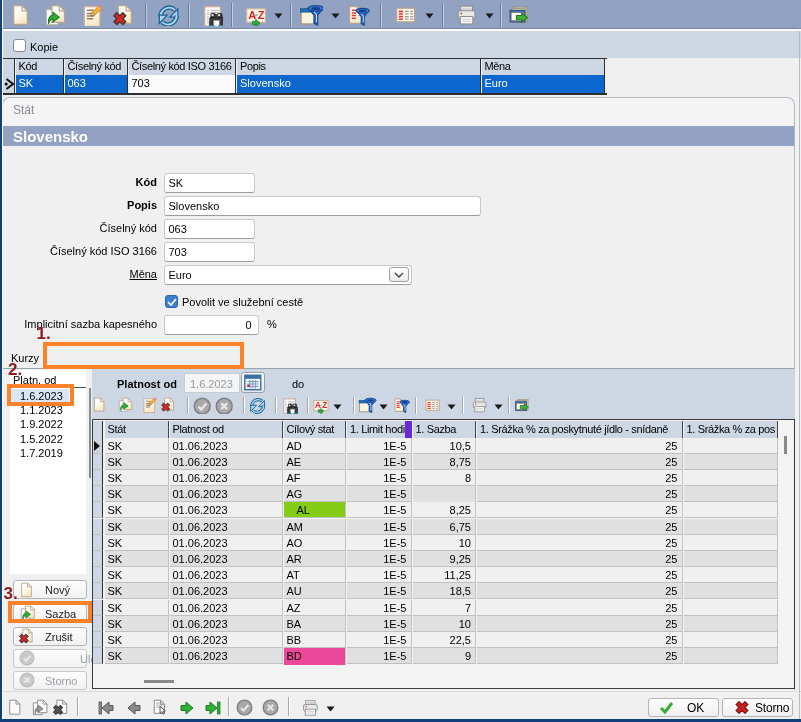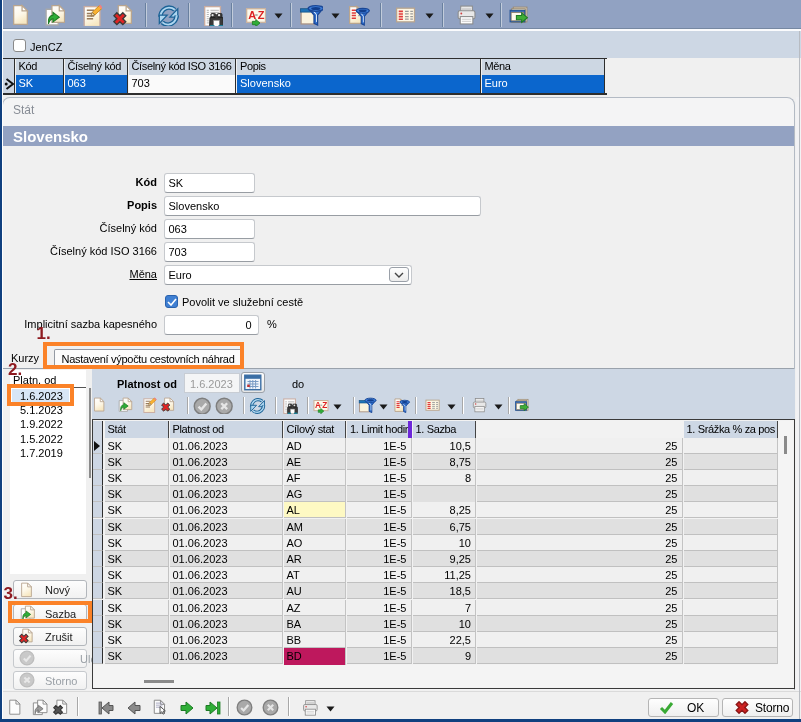--- a/index.html
+++ b/index.html
@@ -227,21 +227,21 @@
       <div class="abs" style="left:145px;top:3px;width:1px;height:24px;background:#69809f;box-shadow:1px 0 0 #c2ccdb;"></div>
       <div class="abs" style="left:188px;top:3px;width:1px;height:24px;background:#69809f;box-shadow:1px 0 0 #c2ccdb;"></div>
       <div class="abs" style="left:231px;top:3px;width:1px;height:24px;background:#69809f;box-shadow:1px 0 0 #c2ccdb;"></div>
       <div class="abs" style="left:290px;top:3px;width:1px;height:24px;background:#69809f;box-shadow:1px 0 0 #c2ccdb;"></div>
       <div class="abs" style="left:380px;top:3px;width:1px;height:24px;background:#69809f;box-shadow:1px 0 0 #c2ccdb;"></div>
       <div class="abs" style="left:442px;top:3px;width:1px;height:24px;background:#69809f;box-shadow:1px 0 0 #c2ccdb;"></div>
       <div class="abs" style="left:500px;top:3px;width:1px;height:24px;background:#69809f;box-shadow:1px 0 0 #c2ccdb;"></div>
     </div>
 <div class="abs" style="left:0;top:31px;width:801px;height:27px;background:#cdd7e4;"></div>
 <div class="abs" style="left:13px;top:39px;width:13px;height:13px;background:#fff;border:1px solid #898989;border-radius:3px;"></div>
-<div class="abs" style="left:30px;top:41px;">JenCZ</div>
+<div class="abs" style="left:30px;top:41px;">Kopie</div>
 <div class="abs" style="left:3px;top:59px;width:11.5px;height:16px;background:#cdd6e3;border-right:1px solid #2e2e2e;padding:1px 0 0 3px;overflow:hidden;white-space:nowrap;letter-spacing:-0.35px;"></div>
 <div class="abs" style="left:15.5px;top:59px;width:48px;height:16px;background:#cdd7e3;border-right:1px solid #2e2e2e;padding:1px 0 0 3px;overflow:hidden;white-space:nowrap;letter-spacing:-0.35px;">Kód</div>
 <div class="abs" style="left:64.5px;top:59px;width:63px;height:16px;background:#cdd7e3;border-right:1px solid #2e2e2e;padding:1px 0 0 3px;overflow:hidden;white-space:nowrap;letter-spacing:-0.35px;">Číselný kód</div>
 <div class="abs" style="left:128.5px;top:59px;width:107.5px;height:16px;background:#cdd7e3;border-right:1px solid #2e2e2e;padding:1px 0 0 3px;overflow:hidden;white-space:nowrap;letter-spacing:-0.35px;">Číselný kód ISO 3166</div>
 <div class="abs" style="left:237px;top:59px;width:243.5px;height:16px;background:#cdd7e3;border-right:1px solid #2e2e2e;padding:1px 0 0 3px;overflow:hidden;white-space:nowrap;letter-spacing:-0.35px;">Popis</div>
 <div class="abs" style="left:481.5px;top:59px;width:123px;height:16px;background:#cdd7e3;border-right:1px solid #2e2e2e;padding:1px 0 0 3px;overflow:hidden;white-space:nowrap;letter-spacing:-0.35px;">Měna</div>
 <div class="abs" style="left:3px;top:58px;width:604px;height:1px;background:#2e2e2e;"></div>
 <div class="abs" style="left:3px;top:75px;width:11.5px;height:18px;background:#cdd6e3;color:#000;border-right:1px solid #2e2e2e;padding:2px 0 0 3px;overflow:hidden;"></div>
 <div class="abs" style="left:15.5px;top:75px;width:48px;height:18px;background:#0b66cd;color:#fff;border-right:1px solid #2e2e2e;padding:2px 0 0 3px;overflow:hidden;">SK</div>
 <div class="abs" style="left:64.5px;top:75px;width:63px;height:18px;background:#0b66cd;color:#fff;border-right:1px solid #2e2e2e;padding:2px 0 0 3px;overflow:hidden;">063</div>
@@ -276,28 +276,27 @@
 <div class="abs" style="left:165px;top:295px;width:13px;height:13px;background:#3f7fd2;border:1px solid #2a62ad;border-radius:3px;"></div>
 <svg style="position:absolute;left:167px;top:298px" width="10" height="8" viewBox="0 0 10 8">
       <path d="M1 4 L4 7 L9 1" stroke="#fff" stroke-width="1.6" fill="none"></path>
     </svg>
 <div class="abs" style="left:182px;top:296px;">Povolit ve služební cestě</div>
 <div class="abs" style="left:0;top:318px;width:157px;text-align:right;">Implicitní sazba kapesného</div>
 <div class="abs" style="left:163.5px;top:314.5px;width:95px;height:20px;background:#fff;border:1px solid #c6c9cd;border-bottom-color:#989da3;border-radius:3px;text-align:right;padding:3px 6px 0 0;overflow:hidden;">0</div>
 <div class="abs" style="left:267px;top:318px;">%</div>
 <div class="abs" style="left:3px;top:368px;width:791px;height:1px;background:#9aa2ac;"></div>
 <div class="abs" style="left:11px;top:352px;">Kurzy</div>
-<div class="abs" style="left:54px;top:349px;width:188px;height:20px;background:#fcfcfc;border:1px solid #949aa3;border-bottom:none;border-radius:2px 2px 0 0;text-align:center;padding-top:3px;letter-spacing:-0.3px;">Nastavení výpočtu cestovních náhrad</div>
 <div class="abs" style="left:3px;top:369px;width:791px;height:320px;background:#f0f0f0;"></div>
 <div class="abs" style="left:91.5px;top:369px;width:703px;height:50px;background:#cdd7e4;"></div>
 <div class="abs" style="left:10px;top:370px;width:76px;height:204px;background:#fff;"></div>
 <div class="abs" style="left:13px;top:374px;font-weight:normal;">Platn. od</div>
 <div class="abs" style="left:11px;top:387px;width:75px;height:1px;background:#555;"></div>
 <div class="abs" style="left:12px;top:389px;width:57px;height:13.5px;background:#d8e6f6;padding:1px 0 0 8px;">1.6.2023</div>
-<div class="abs" style="left:20px;top:404.2px;">5.1.2023</div>
+<div class="abs" style="left:20px;top:404.2px;">1.1.2023</div>
 <div class="abs" style="left:20px;top:418.4px;">1.9.2022</div>
 <div class="abs" style="left:20px;top:432.6px;">1.5.2022</div>
 <div class="abs" style="left:20px;top:446.8px;">1.7.2019</div>
 <div class="abs" style="left:88.5px;top:388px;width:2.5px;height:90px;background:#8b8b8b;"></div>
 <div class="abs" style="left:12.5px;top:580px;width:74px;height:19px;background:linear-gradient(#fdfdfd,#f1f1f1);border:1px solid #b2b6bb;border-radius:3px;"></div>
 <svg style="position:absolute;left:19px;top:581.5px" width="17" height="17" viewBox="0 0 17 17">
       <defs>
         <linearGradient id="pg" x1="0" y1="0" x2="0.4" y2="1">
           <stop offset="0" stop-color="#ffffff"></stop>
           <stop offset="0.55" stop-color="#fdf8ea"></stop>
@@ -606,22 +605,23 @@
     <div class="abs" style="left:306.5px;top:397px;width:1px;height:17px;background:#a8a8a8;box-shadow:1px 0 0 #fff;"></div>
     <div class="abs" style="left:352.5px;top:397px;width:1px;height:17px;background:#a8a8a8;box-shadow:1px 0 0 #fff;"></div>
     <div class="abs" style="left:415px;top:397px;width:1px;height:17px;background:#a8a8a8;box-shadow:1px 0 0 #fff;"></div>
     <div class="abs" style="left:462px;top:397px;width:1px;height:17px;background:#a8a8a8;box-shadow:1px 0 0 #fff;"></div>
     <div class="abs" style="left:508px;top:397px;width:1px;height:17px;background:#a8a8a8;box-shadow:1px 0 0 #fff;"></div>
 <div class="abs" style="left:91.5px;top:419px;width:703px;height:269.5px;background:#f2f2f2;border:1.5px solid #3a3a3a;"></div>
 <div class="abs" style="left:93px;top:420.5px;width:10px;height:17px;background:#cdd6e3;border-right:1px solid #2e2e2e;padding:2px 0 0 3px;overflow:hidden;white-space:nowrap;letter-spacing:-0.35px;"></div>
 <div class="abs" style="left:104.5px;top:420.5px;width:64px;height:17px;background:#cdd7e4;border-right:1px solid #444;padding:2px 0 0 3px;overflow:hidden;white-space:nowrap;letter-spacing:-0.35px;">Stát</div>
 <div class="abs" style="left:169.5px;top:420.5px;width:113px;height:17px;background:#cdd7e4;border-right:1px solid #444;padding:2px 0 0 3px;overflow:hidden;white-space:nowrap;letter-spacing:-0.35px;">Platnost od</div>
 <div class="abs" style="left:283.5px;top:420.5px;width:62.5px;height:17px;background:#cdd7e4;border-right:1px solid #444;padding:2px 0 0 3px;overflow:hidden;white-space:nowrap;letter-spacing:-0.35px;">Cílový stat</div>
-<div class="abs" style="left:347px;top:420.5px;width:64.5px;height:17px;background:#cdd7e4;border-right:4px solid #6d28d9;padding:2px 0 0 3px;overflow:hidden;white-space:nowrap;letter-spacing:-0.35px;">1. Limit hodin</div>
+<div class="abs" style="left:347px;top:420.5px;width:64.5px;height:17px;background:#cdd7e4;border-right:7px solid #6d28d9;padding:2px 0 0 3px;overflow:hidden;white-space:nowrap;letter-spacing:-0.35px;">1. Limit hodin</div>
 <div class="abs" style="left:412.5px;top:420.5px;width:63.5px;height:17px;background:#cdd7e4;border-right:1px solid #444;padding:2px 0 0 3px;overflow:hidden;white-space:nowrap;letter-spacing:-0.35px;">1. Sazba</div>
+<div class="abs" style="left:477px;top:420.5px;width:205.5px;height:17px;background:#cdd7e4;border-right:1px solid #444;padding:2px 0 0 3px;overflow:hidden;white-space:nowrap;letter-spacing:-0.35px;">1. Srážka % za poskytnuté jídlo - snídaně</div>
 <div class="abs" style="left:683.5px;top:420.5px;width:94px;height:17px;background:#cdd7e4;border-right:1px solid #444;padding:2px 0 0 3px;overflow:hidden;white-space:nowrap;letter-spacing:-0.35px;">1. Srážka % za pos</div>
 <div class="abs" style="left:93px;top:437.5px;width:10px;height:16.2px;background:#cdd6e3;border-right:1px solid #2e2e2e;padding:2px 0 0 3px;border-bottom:1px solid #c0c0c0;overflow:hidden;"></div>
 <div class="abs" style="left:104.5px;top:437.5px;width:64px;height:16.2px;background:#f0f0f0;border-right:1px solid #c3c3c3;padding:2px 0 0 3px;border-bottom:1px solid #c0c0c0;overflow:hidden;">SK</div>
 <div class="abs" style="left:169.5px;top:437.5px;width:113px;height:16.2px;background:#f0f0f0;border-right:1px solid #c3c3c3;padding:2px 0 0 3px;border-bottom:1px solid #c0c0c0;overflow:hidden;">01.06.2023</div>
 <div class="abs" style="left:283.5px;top:437.5px;width:62.5px;height:16.2px;background:#f0f0f0;border-right:1px solid #c3c3c3;padding:2px 0 0 3px;border-bottom:1px solid #c0c0c0;overflow:hidden;">AD</div>
 <div class="abs" style="left:347px;top:437.5px;width:64.5px;height:16.2px;background:#f0f0f0;border-right:1px solid #c3c3c3;padding:2px 4px 0 0;text-align:right;border-bottom:1px solid #c0c0c0;overflow:hidden;">1E-5</div>
 <div class="abs" style="left:412.5px;top:437.5px;width:63.5px;height:16.2px;background:#f0f0f0;border-right:1px solid #c3c3c3;padding:2px 4px 0 0;text-align:right;border-bottom:1px solid #c0c0c0;overflow:hidden;">10,5</div>
 <div class="abs" style="left:477px;top:437.5px;width:205.5px;height:16.2px;background:#f0f0f0;border-right:1px solid #c3c3c3;padding:2px 4px 0 0;text-align:right;border-bottom:1px solid #c0c0c0;overflow:hidden;">25</div>
 <div class="abs" style="left:683.5px;top:437.5px;width:94px;height:16.2px;background:#f0f0f0;border-right:1px solid #c3c3c3;padding:2px 0 0 3px;border-bottom:1px solid #c0c0c0;overflow:hidden;"></div>
 <div class="abs" style="left:93px;top:453.7px;width:10px;height:16.2px;background:#cdd6e3;border-right:1px solid #2e2e2e;padding:2px 0 0 3px;border-bottom:1px solid #c0c0c0;overflow:hidden;"></div>
@@ -644,21 +644,21 @@
 <div class="abs" style="left:104.5px;top:486.1px;width:64px;height:16.2px;background:#e0e0e0;border-right:1px solid #c3c3c3;padding:2px 0 0 3px;border-bottom:1px solid #c0c0c0;overflow:hidden;">SK</div>
 <div class="abs" style="left:169.5px;top:486.1px;width:113px;height:16.2px;background:#e0e0e0;border-right:1px solid #c3c3c3;padding:2px 0 0 3px;border-bottom:1px solid #c0c0c0;overflow:hidden;">01.06.2023</div>
 <div class="abs" style="left:283.5px;top:486.1px;width:62.5px;height:16.2px;background:#e0e0e0;border-right:1px solid #c3c3c3;padding:2px 0 0 3px;border-bottom:1px solid #c0c0c0;overflow:hidden;">AG</div>
 <div class="abs" style="left:347px;top:486.1px;width:64.5px;height:16.2px;background:#e0e0e0;border-right:1px solid #c3c3c3;padding:2px 4px 0 0;text-align:right;border-bottom:1px solid #c0c0c0;overflow:hidden;">1E-5</div>
 <div class="abs" style="left:412.5px;top:486.1px;width:63.5px;height:16.2px;background:#e0e0e0;border-right:1px solid #c3c3c3;padding:16px 4px 0 0;text-align:left;border-bottom:1px solid #c0c0c0;overflow:hidden;">13</div>
 <div class="abs" style="left:477px;top:486.1px;width:205.5px;height:16.2px;background:#e0e0e0;border-right:1px solid #c3c3c3;padding:2px 4px 0 0;text-align:right;border-bottom:1px solid #c0c0c0;overflow:hidden;">25</div>
 <div class="abs" style="left:683.5px;top:486.1px;width:94px;height:16.2px;background:#e0e0e0;border-right:1px solid #c3c3c3;padding:2px 0 0 3px;border-bottom:1px solid #c0c0c0;overflow:hidden;"></div>
 <div class="abs" style="left:93px;top:502.3px;width:10px;height:16.2px;background:#cdd6e3;border-right:1px solid #2e2e2e;padding:2px 0 0 3px;border-bottom:1px solid #c0c0c0;overflow:hidden;"></div>
 <div class="abs" style="left:104.5px;top:502.3px;width:64px;height:16.2px;background:#f0f0f0;border-right:1px solid #c3c3c3;padding:2px 0 0 3px;border-bottom:1px solid #c0c0c0;overflow:hidden;">SK</div>
 <div class="abs" style="left:169.5px;top:502.3px;width:113px;height:16.2px;background:#f0f0f0;border-right:1px solid #c3c3c3;padding:2px 0 0 3px;border-bottom:1px solid #c0c0c0;overflow:hidden;">01.06.2023</div>
-<div class="abs" style="left:283.5px;top:502.3px;width:62.5px;height:16.2px;background:#fef9c3;border-right:1px solid #c3c3c3;padding:2px 0 0 3px;border-bottom:1px solid #c0c0c0;overflow:hidden;">AL</div>
+<div class="abs" style="left:283.5px;top:502.3px;width:62.5px;height:16.2px;background:#84cc16;border-right:1px solid #c3c3c3;padding:2px 0 0 13px;border-bottom:1px solid #c0c0c0;overflow:hidden;">AL</div>
 <div class="abs" style="left:347px;top:502.3px;width:64.5px;height:16.2px;background:#f0f0f0;border-right:1px solid #c3c3c3;padding:2px 4px 0 0;text-align:right;border-bottom:1px solid #c0c0c0;overflow:hidden;">1E-5</div>
 <div class="abs" style="left:412.5px;top:502.3px;width:63.5px;height:16.2px;background:#f0f0f0;border-right:1px solid #c3c3c3;padding:2px 4px 0 0;text-align:right;border-bottom:1px solid #c0c0c0;overflow:hidden;">8,25</div>
 <div class="abs" style="left:477px;top:502.3px;width:205.5px;height:16.2px;background:#f0f0f0;border-right:1px solid #c3c3c3;padding:2px 4px 0 0;text-align:right;border-bottom:1px solid #c0c0c0;overflow:hidden;">25</div>
 <div class="abs" style="left:683.5px;top:502.3px;width:94px;height:16.2px;background:#f0f0f0;border-right:1px solid #c3c3c3;padding:2px 0 0 3px;border-bottom:1px solid #c0c0c0;overflow:hidden;"></div>
 <div class="abs" style="left:93px;top:518.5px;width:10px;height:16.2px;background:#cdd6e3;border-right:1px solid #2e2e2e;padding:2px 0 0 3px;border-bottom:1px solid #c0c0c0;overflow:hidden;"></div>
 <div class="abs" style="left:104.5px;top:518.5px;width:64px;height:16.2px;background:#e0e0e0;border-right:1px solid #c3c3c3;padding:2px 0 0 3px;border-bottom:1px solid #c0c0c0;overflow:hidden;">SK</div>
 <div class="abs" style="left:169.5px;top:518.5px;width:113px;height:16.2px;background:#e0e0e0;border-right:1px solid #c3c3c3;padding:2px 0 0 3px;border-bottom:1px solid #c0c0c0;overflow:hidden;">01.06.2023</div>
 <div class="abs" style="left:283.5px;top:518.5px;width:62.5px;height:16.2px;background:#e0e0e0;border-right:1px solid #c3c3c3;padding:2px 0 0 3px;border-bottom:1px solid #c0c0c0;overflow:hidden;">AM</div>
 <div class="abs" style="left:347px;top:518.5px;width:64.5px;height:16.2px;background:#e0e0e0;border-right:1px solid #c3c3c3;padding:2px 4px 0 0;text-align:right;border-bottom:1px solid #c0c0c0;overflow:hidden;">1E-5</div>
 <div class="abs" style="left:412.5px;top:518.5px;width:63.5px;height:16.2px;background:#e0e0e0;border-right:1px solid #c3c3c3;padding:2px 4px 0 0;text-align:right;border-bottom:1px solid #c0c0c0;overflow:hidden;">6,75</div>
@@ -716,21 +716,21 @@
 <div class="abs" style="left:104.5px;top:631.9px;width:64px;height:16.2px;background:#f0f0f0;border-right:1px solid #c3c3c3;padding:2px 0 0 3px;border-bottom:1px solid #c0c0c0;overflow:hidden;">SK</div>
 <div class="abs" style="left:169.5px;top:631.9px;width:113px;height:16.2px;background:#f0f0f0;border-right:1px solid #c3c3c3;padding:2px 0 0 3px;border-bottom:1px solid #c0c0c0;overflow:hidden;">01.06.2023</div>
 <div class="abs" style="left:283.5px;top:631.9px;width:62.5px;height:16.2px;background:#f0f0f0;border-right:1px solid #c3c3c3;padding:2px 0 0 3px;border-bottom:1px solid #c0c0c0;overflow:hidden;">BB</div>
 <div class="abs" style="left:347px;top:631.9px;width:64.5px;height:16.2px;background:#f0f0f0;border-right:1px solid #c3c3c3;padding:2px 4px 0 0;text-align:right;border-bottom:1px solid #c0c0c0;overflow:hidden;">1E-5</div>
 <div class="abs" style="left:412.5px;top:631.9px;width:63.5px;height:16.2px;background:#f0f0f0;border-right:1px solid #c3c3c3;padding:2px 4px 0 0;text-align:right;border-bottom:1px solid #c0c0c0;overflow:hidden;">22,5</div>
 <div class="abs" style="left:477px;top:631.9px;width:205.5px;height:16.2px;background:#f0f0f0;border-right:1px solid #c3c3c3;padding:2px 4px 0 0;text-align:right;border-bottom:1px solid #c0c0c0;overflow:hidden;">25</div>
 <div class="abs" style="left:683.5px;top:631.9px;width:94px;height:16.2px;background:#f0f0f0;border-right:1px solid #c3c3c3;padding:2px 0 0 3px;border-bottom:1px solid #c0c0c0;overflow:hidden;"></div>
 <div class="abs" style="left:93px;top:648.1px;width:10px;height:16.2px;background:#cdd6e3;border-right:1px solid #2e2e2e;padding:2px 0 0 3px;border-bottom:1px solid #c0c0c0;overflow:hidden;"></div>
 <div class="abs" style="left:104.5px;top:648.1px;width:64px;height:16.2px;background:#e0e0e0;border-right:1px solid #c3c3c3;padding:2px 0 0 3px;border-bottom:1px solid #c0c0c0;overflow:hidden;">SK</div>
 <div class="abs" style="left:169.5px;top:648.1px;width:113px;height:16.2px;background:#e0e0e0;border-right:1px solid #c3c3c3;padding:2px 0 0 3px;border-bottom:1px solid #c0c0c0;overflow:hidden;">01.06.2023</div>
-<div class="abs" style="left:283.5px;top:648.1px;width:62.5px;height:19px;background:#be185d;border-right:1px solid #c3c3c3;padding:2px 8px 0 3px;border-bottom:1px solid #c0c0c0;overflow:hidden;">BD</div>
+<div class="abs" style="left:283.5px;top:648.1px;width:62.5px;height:19px;background:#ec4899;border-right:1px solid #c3c3c3;padding:2px 8px 0 3px;border-bottom:1px solid #c0c0c0;overflow:hidden;">BD</div>
 <div class="abs" style="left:347px;top:648.1px;width:64.5px;height:16.2px;background:#e0e0e0;border-right:1px solid #c3c3c3;padding:2px 4px 0 0;text-align:right;border-bottom:1px solid #c0c0c0;overflow:hidden;">1E-5</div>
 <div class="abs" style="left:412.5px;top:648.1px;width:63.5px;height:16.2px;background:#e0e0e0;border-right:1px solid #c3c3c3;padding:2px 4px 0 0;text-align:right;border-bottom:1px solid #c0c0c0;overflow:hidden;">9</div>
 <div class="abs" style="left:477px;top:648.1px;width:205.5px;height:16.2px;background:#e0e0e0;border-right:1px solid #c3c3c3;padding:2px 4px 0 0;text-align:right;border-bottom:1px solid #c0c0c0;overflow:hidden;">25</div>
 <div class="abs" style="left:683.5px;top:648.1px;width:94px;height:16.2px;background:#e0e0e0;border-right:1px solid #c3c3c3;padding:2px 0 0 3px;border-bottom:1px solid #c0c0c0;overflow:hidden;"></div>
 <div class="abs" style="left:94px;top:440.5px;width:0;height:0;border-left:6.5px solid #111;border-top:5px solid transparent;border-bottom:5px solid transparent;"></div>
 <div class="abs" style="left:778px;top:420.5px;width:15px;height:266.5px;background:#f4f4f4;"></div>
 <div class="abs" style="left:784px;top:436px;width:3px;height:18px;background:#8a8a8a;"></div>
 <div class="abs" style="left:93px;top:664.5px;width:685px;height:22.5px;background:#f4f4f4;"></div>
 <div class="abs" style="left:144px;top:680px;width:30px;height:2.5px;background:#8a8a8a;"></div>
 <div class="abs" style="left:0;top:691px;width:801px;height:28px;background:#f0f0f0;border-top:1px solid #dadada;"></div>

